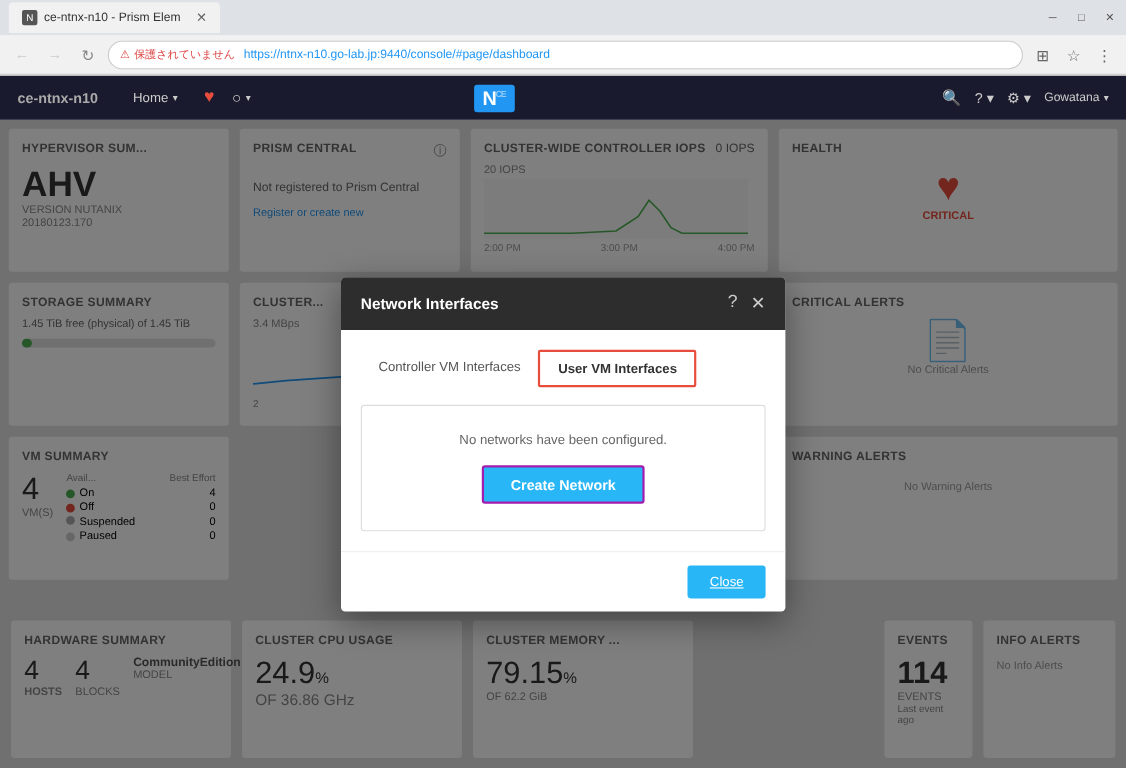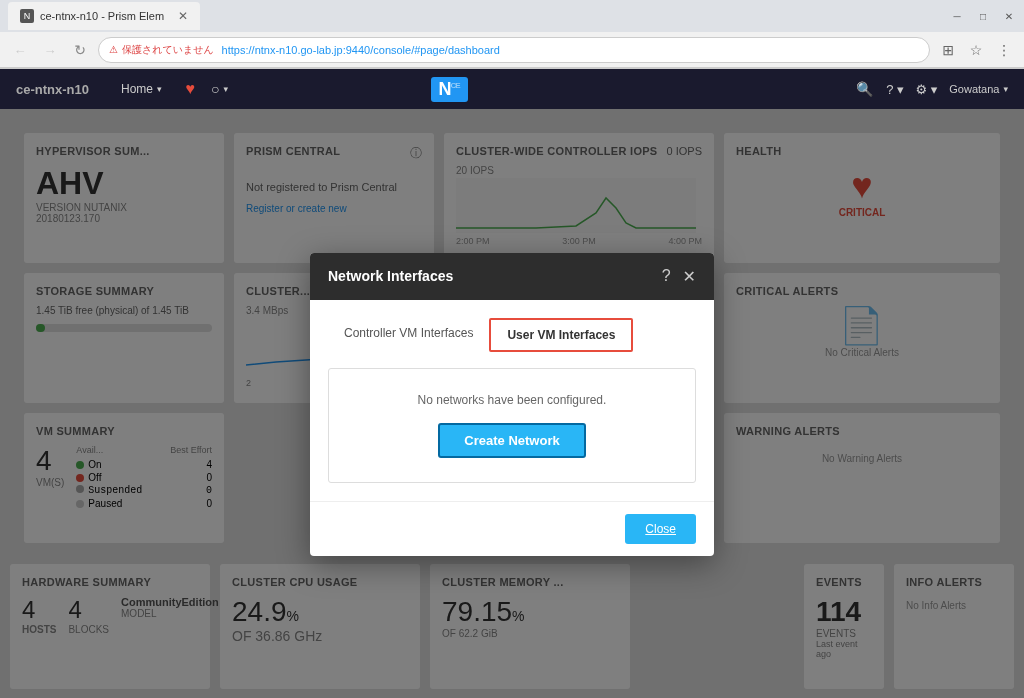--- a/index.html
+++ b/index.html
@@ -54,21 +54,21 @@
     .modal-header { background: #2d2d2d; color: white; padding: 14px 18px; border-radius: 4px 4px 0 0; display: flex; align-items: center; justify-content: space-between; }
     .modal-title { font-size: 14px; font-weight: bold; }
     .modal-header-actions { display: flex; gap: 12px; color: #ccc; font-size: 16px; cursor: pointer; }
     .modal-body { padding: 18px; }
     .modal-tabs { display: flex; gap: 0; margin-bottom: 16px; }
     .modal-tab { padding: 8px 16px; font-size: 12px; color: #666; cursor: pointer; border-bottom: 2px solid transparent; }
     .modal-tab.active { color: #333; border: 2px solid #e74c3c; border-radius: 2px; font-weight: bold; }
     .modal-tab:not(.active) { color: #555; }
     .modal-content-area { border: 1px solid #ddd; border-radius: 3px; padding: 24px; text-align: center; min-height: 80px; display: flex; flex-direction: column; align-items: center; justify-content: center; gap: 16px; }
     .no-networks-text { font-size: 12px; color: #666; }
-    .create-network-btn { background: #29b6f6; color: white; border: 2px solid #0369a1; border-radius: 3px; padding: 8px 24px; font-size: 13px; cursor: pointer; font-weight: bold; }
+    .create-network-btn { background: #29b6f6; color: white; border: 2px solid #a21caf; border-radius: 3px; padding: 8px 24px; font-size: 13px; cursor: pointer; font-weight: bold; }
     .modal-footer { padding: 12px 18px; display: flex; justify-content: flex-end; border-top: 1px solid #eee; }
     .close-btn { background: #29b6f6; color: white; border: none; border-radius: 3px; padding: 8px 20px; font-size: 12px; cursor: pointer; text-decoration: underline; }
   </style>
 </head>
 <body>
 
 <div class="browser-chrome">
   <div class="browser-titlebar">
     <div class="browser-tab">
       <div class="favicon">N</div>
@@ -120,21 +120,21 @@
       <span style="cursor:pointer;">🔍</span>
       <span style="cursor:pointer; font-size:13px;">? ▾</span>
       <span style="cursor:pointer; font-size:13px;">⚙ ▾</span>
       <div class="nav-user">
         <span>Gowatana</span>
         <span style="font-size:9px;">▾</span>
       </div>
     </div>
   </div>
 
-  <div style="flex:1; padding:24px; background:#e0e0e0; position:relative; overflow:hidden;">
+  <div style="flex:1; padding:8px; background:#e0e0e0; position:relative; overflow:hidden;">
     <div style="display:grid; grid-template-columns: 200px 200px 270px 1fr; grid-template-rows: 130px 130px 130px; gap:10px; height:100%;">
 
       <div class="card" style="grid-column:1; grid-row:1;">
         <div class="card-title">Hypervisor Sum...</div>
         <div style="font-size:32px; font-weight:bold; color:#333;">AHV</div>
         <div style="font-size:10px; color:#888;">VERSION NUTANIX</div>
         <div style="font-size:10px; color:#888;">20180123.170</div>
       </div>
 
       <div class="card" style="grid-column:2; grid-row:1;">
@@ -221,21 +221,21 @@
             <div style="display:flex; align-items:center; gap:4px; font-size:10px; margin:2px 0;">
               <span class="dot dot-green"></span>
               <span>On</span>
               <span style="margin-left:auto;">4</span>
             </div>
             <div style="display:flex; align-items:center; gap:4px; font-size:10px; margin:2px 0;justify-content:center;">
               <span class="dot dot-red"></span>
               <span>Off</span>
               <span style="margin-left:auto;">0</span>
             </div>
-            <div style="display:flex; align-items:flex-start; gap:4px; font-size:10px; margin:2px 0;font-family:Liberation Mono, monospace;">
+            <div style="display:flex; align-items:flex-start; gap:4px; font-size:10px; margin:2px 0;">
               <span class="dot dot-gray"></span>
               <span>Suspended</span>
               <span style="margin-left:auto;">0</span>
             </div>
             <div style="display:flex; align-items:center; gap:4px; font-size:10px; margin:2px 0;">
               <span class="dot dot-lgray"></span>
               <span>Paused</span>
               <span style="margin-left:auto;">0</span>
             </div>
           </div>

